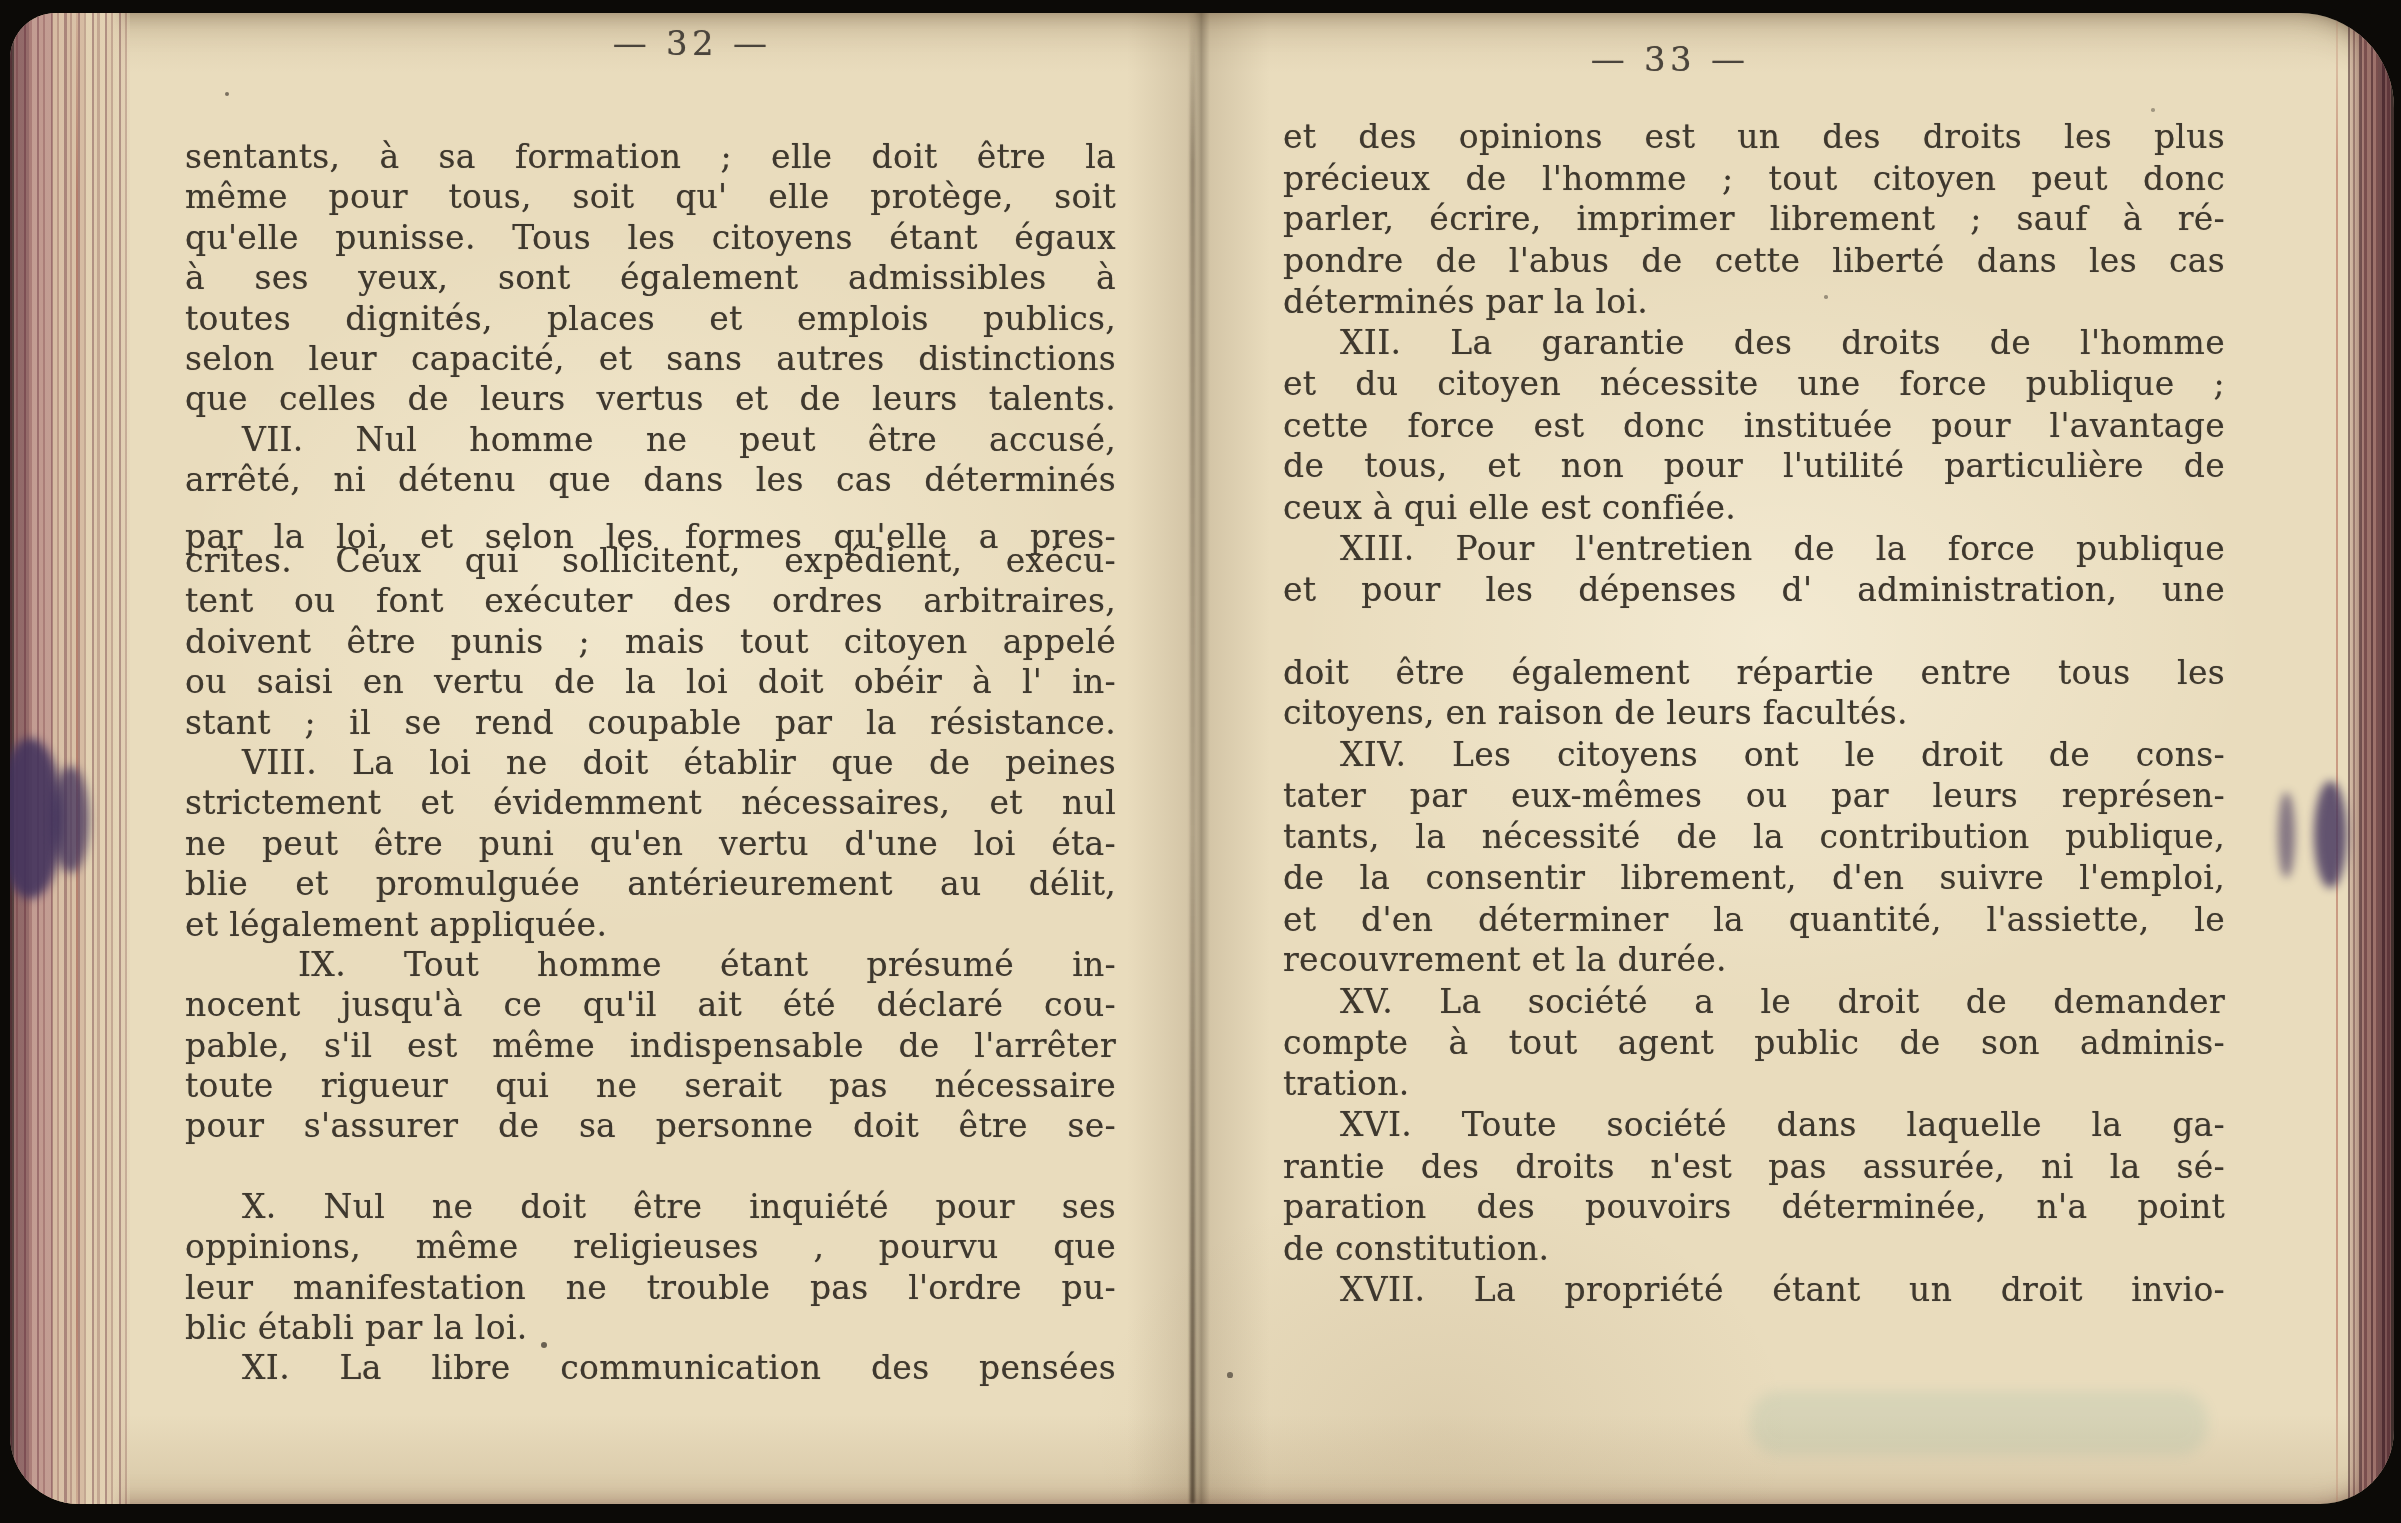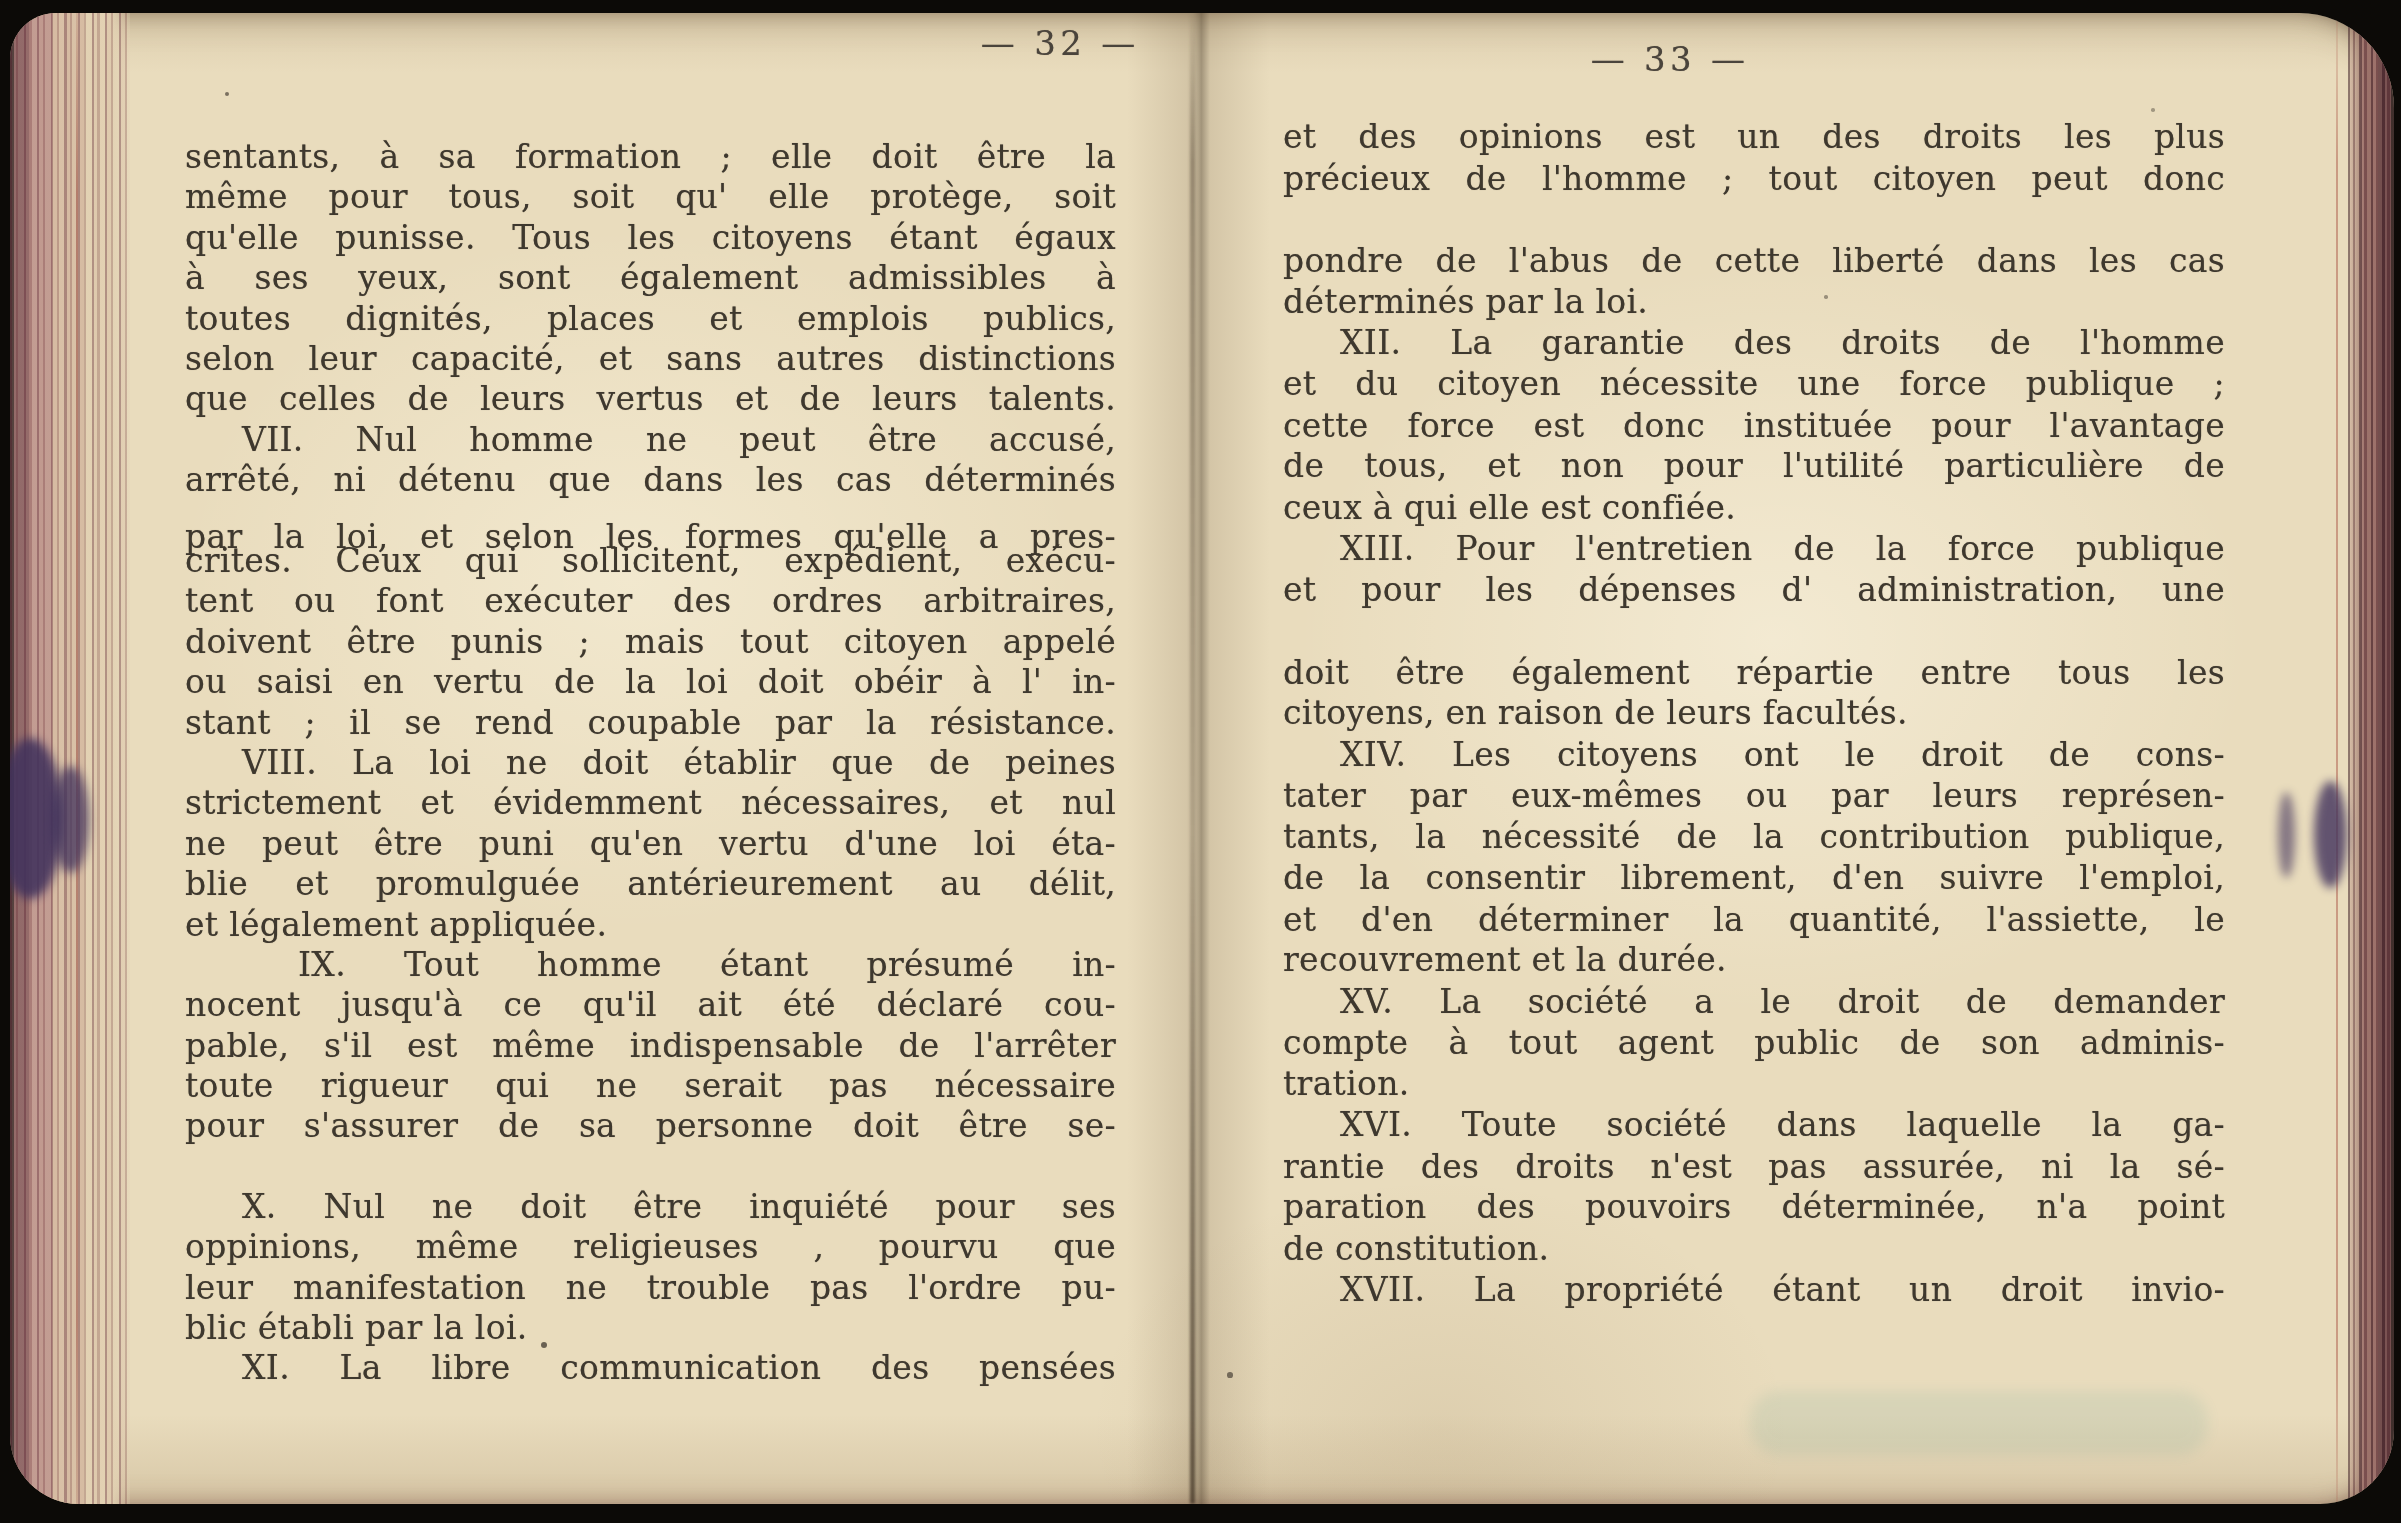--- a/index.html
+++ b/index.html
@@ -53,21 +53,21 @@
   #stain-right-a{left:2304px;top:768px;width:33px;height:107px;opacity:.8;}
   #stain-right-b{left:2268px;top:779px;width:17px;height:86px;opacity:.6;}
 
   
   #ghost-right{position:absolute;left:1740px;top:1378px;width:458px;height:64px;border-radius:29px;
       background:#3f8f86;opacity:0.10;filter:blur(6.4px);}
 
   
   .page-header{position:absolute;font-size:34px;color:#4a443c;letter-spacing:4.3px;
       text-shadow:0 0 0.7px rgba(60,50,40,0.45);}
-  #header-left{left:167px;top:10px;width:931px;text-align:right;transform:translateX(31.5px);}
+  #header-left{left:185px;top:10px;width:931px;text-align:center;transform:translateX(31.5px);}
   #header-right{left:1273px;top:26px;width:942px;text-align:center;transform:translateX(-84px);}
 
   .textblock{position:absolute;color:var(--ink);}
   #left-lines{left:175px;top:123px;width:931px;height:1260px;}
   #right-lines{left:1273px;top:103px;width:942px;height:1203px;}
 
   .line{position:absolute;left:0;width:100%;box-sizing:border-box;
         font-size:33px;line-height:41px;height:41px;
         text-align:justify;text-align-last:justify;
         letter-spacing:0.3px;
@@ -135,20 +135,21 @@
         <div class="line" style="top: 969px;">pour s'assurer de sa personne doit être se-</div>
         <div class="line" style="top: 1050px; padding-left: 57px;">X. Nul ne doit être inquiété pour ses</div>
         <div class="line" style="top: 1090px;">oppinions, même religieuses , pourvu que</div>
         <div class="line" style="top: 1131px;">leur manifestation ne trouble pas l'ordre pu-</div>
         <div class="line line-end" style="top: 1171px;">blic établi par la loi.</div>
         <div class="line" style="top: 1211px; padding-left: 57px;">XI. La libre communication des pensées</div>
       </div>
     <div id="right-lines" class="textblock">
         <div class="line" style="top: 0px;">et des opinions est un des droits les plus</div>
         <div class="line" style="top: 42px;">précieux de l'homme ; tout citoyen peut donc</div>
+        <div class="line" style="top: 82px;">parler, écrire, imprimer librement ; sauf à ré-</div>
         <div class="line" style="top: 124px;">pondre de l'abus de cette liberté dans les cas</div>
         <div class="line line-end" style="top: 165px;">déterminés par la loi.</div>
         <div class="line" style="top: 206px; padding-left: 57px;">XII. La garantie des droits de l'homme</div>
         <div class="line" style="top: 247px;">et du citoyen nécessite une force publique ;</div>
         <div class="line" style="top: 289px;">cette force est donc instituée pour l'avantage</div>
         <div class="line" style="top: 329px;">de tous, et non pour l'utilité particulière de</div>
         <div class="line line-end" style="top: 371px;">ceux à qui elle est confiée.</div>
         <div class="line" style="top: 412px; padding-left: 57px;">XIII. Pour l'entretien de la force publique</div>
         <div class="line" style="top: 453px;">et pour les dépenses d' administration, une</div>
         <div class="line" style="top: 536px;">doit être également répartie entre tous les</div>

